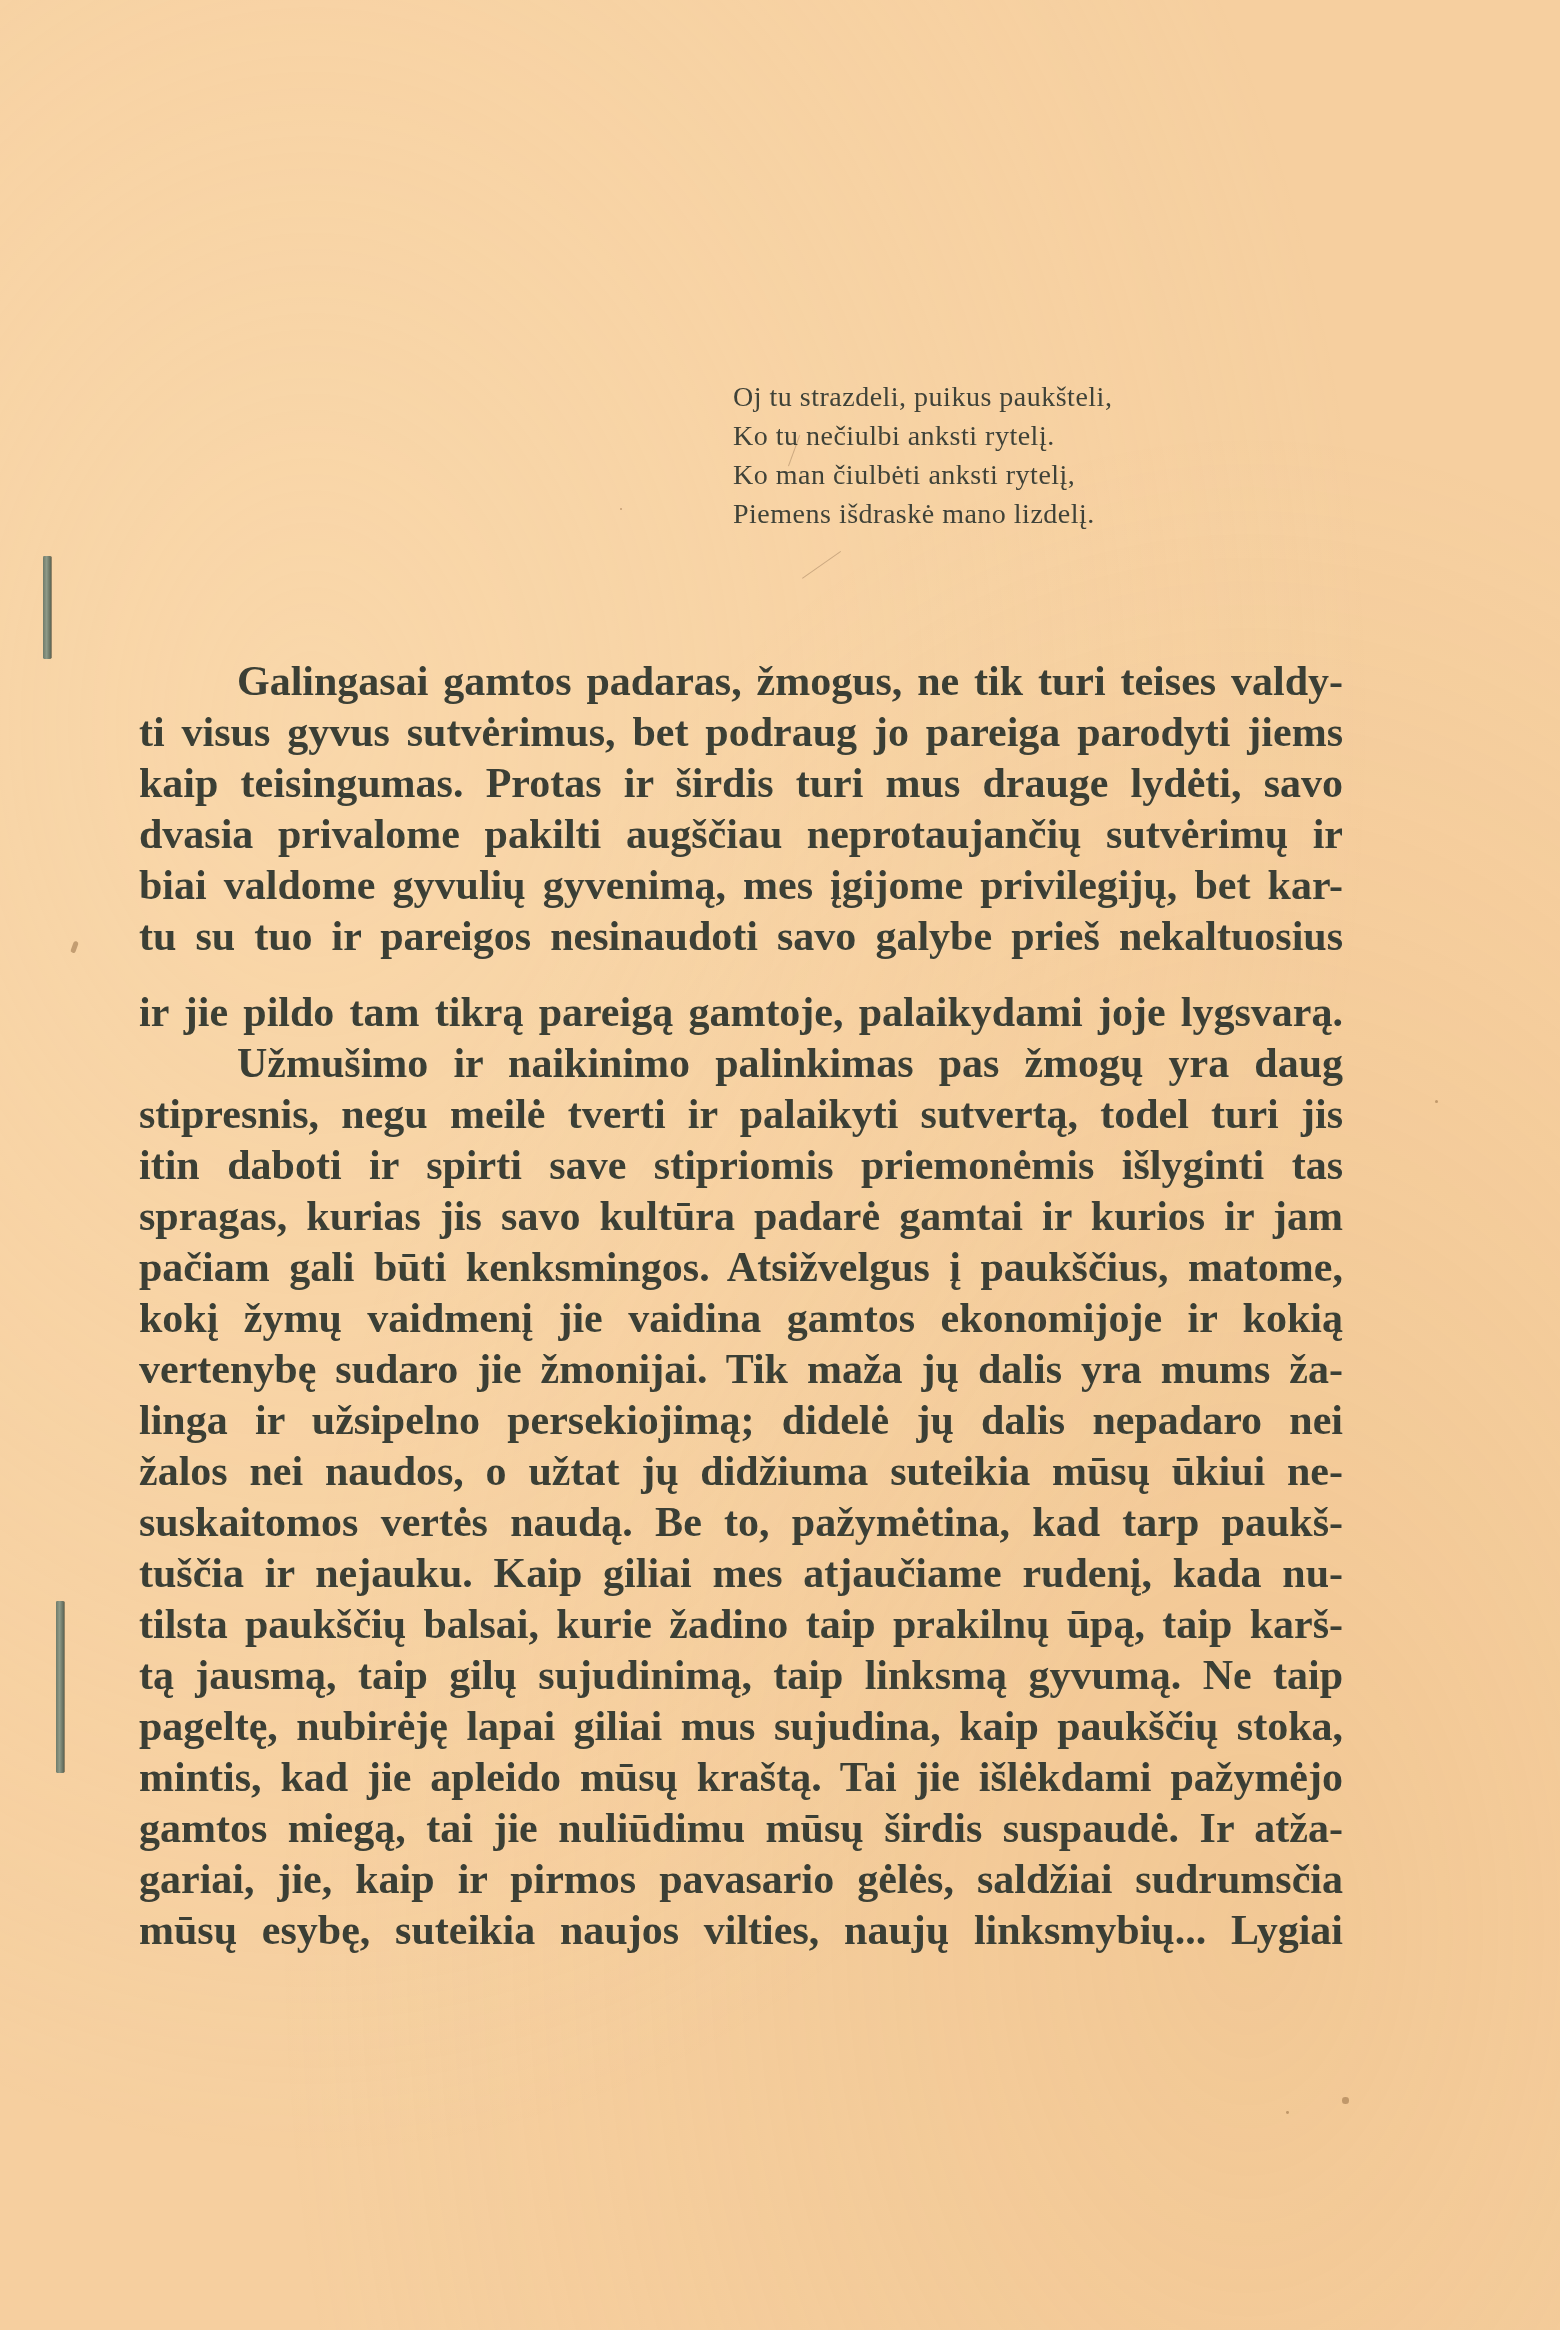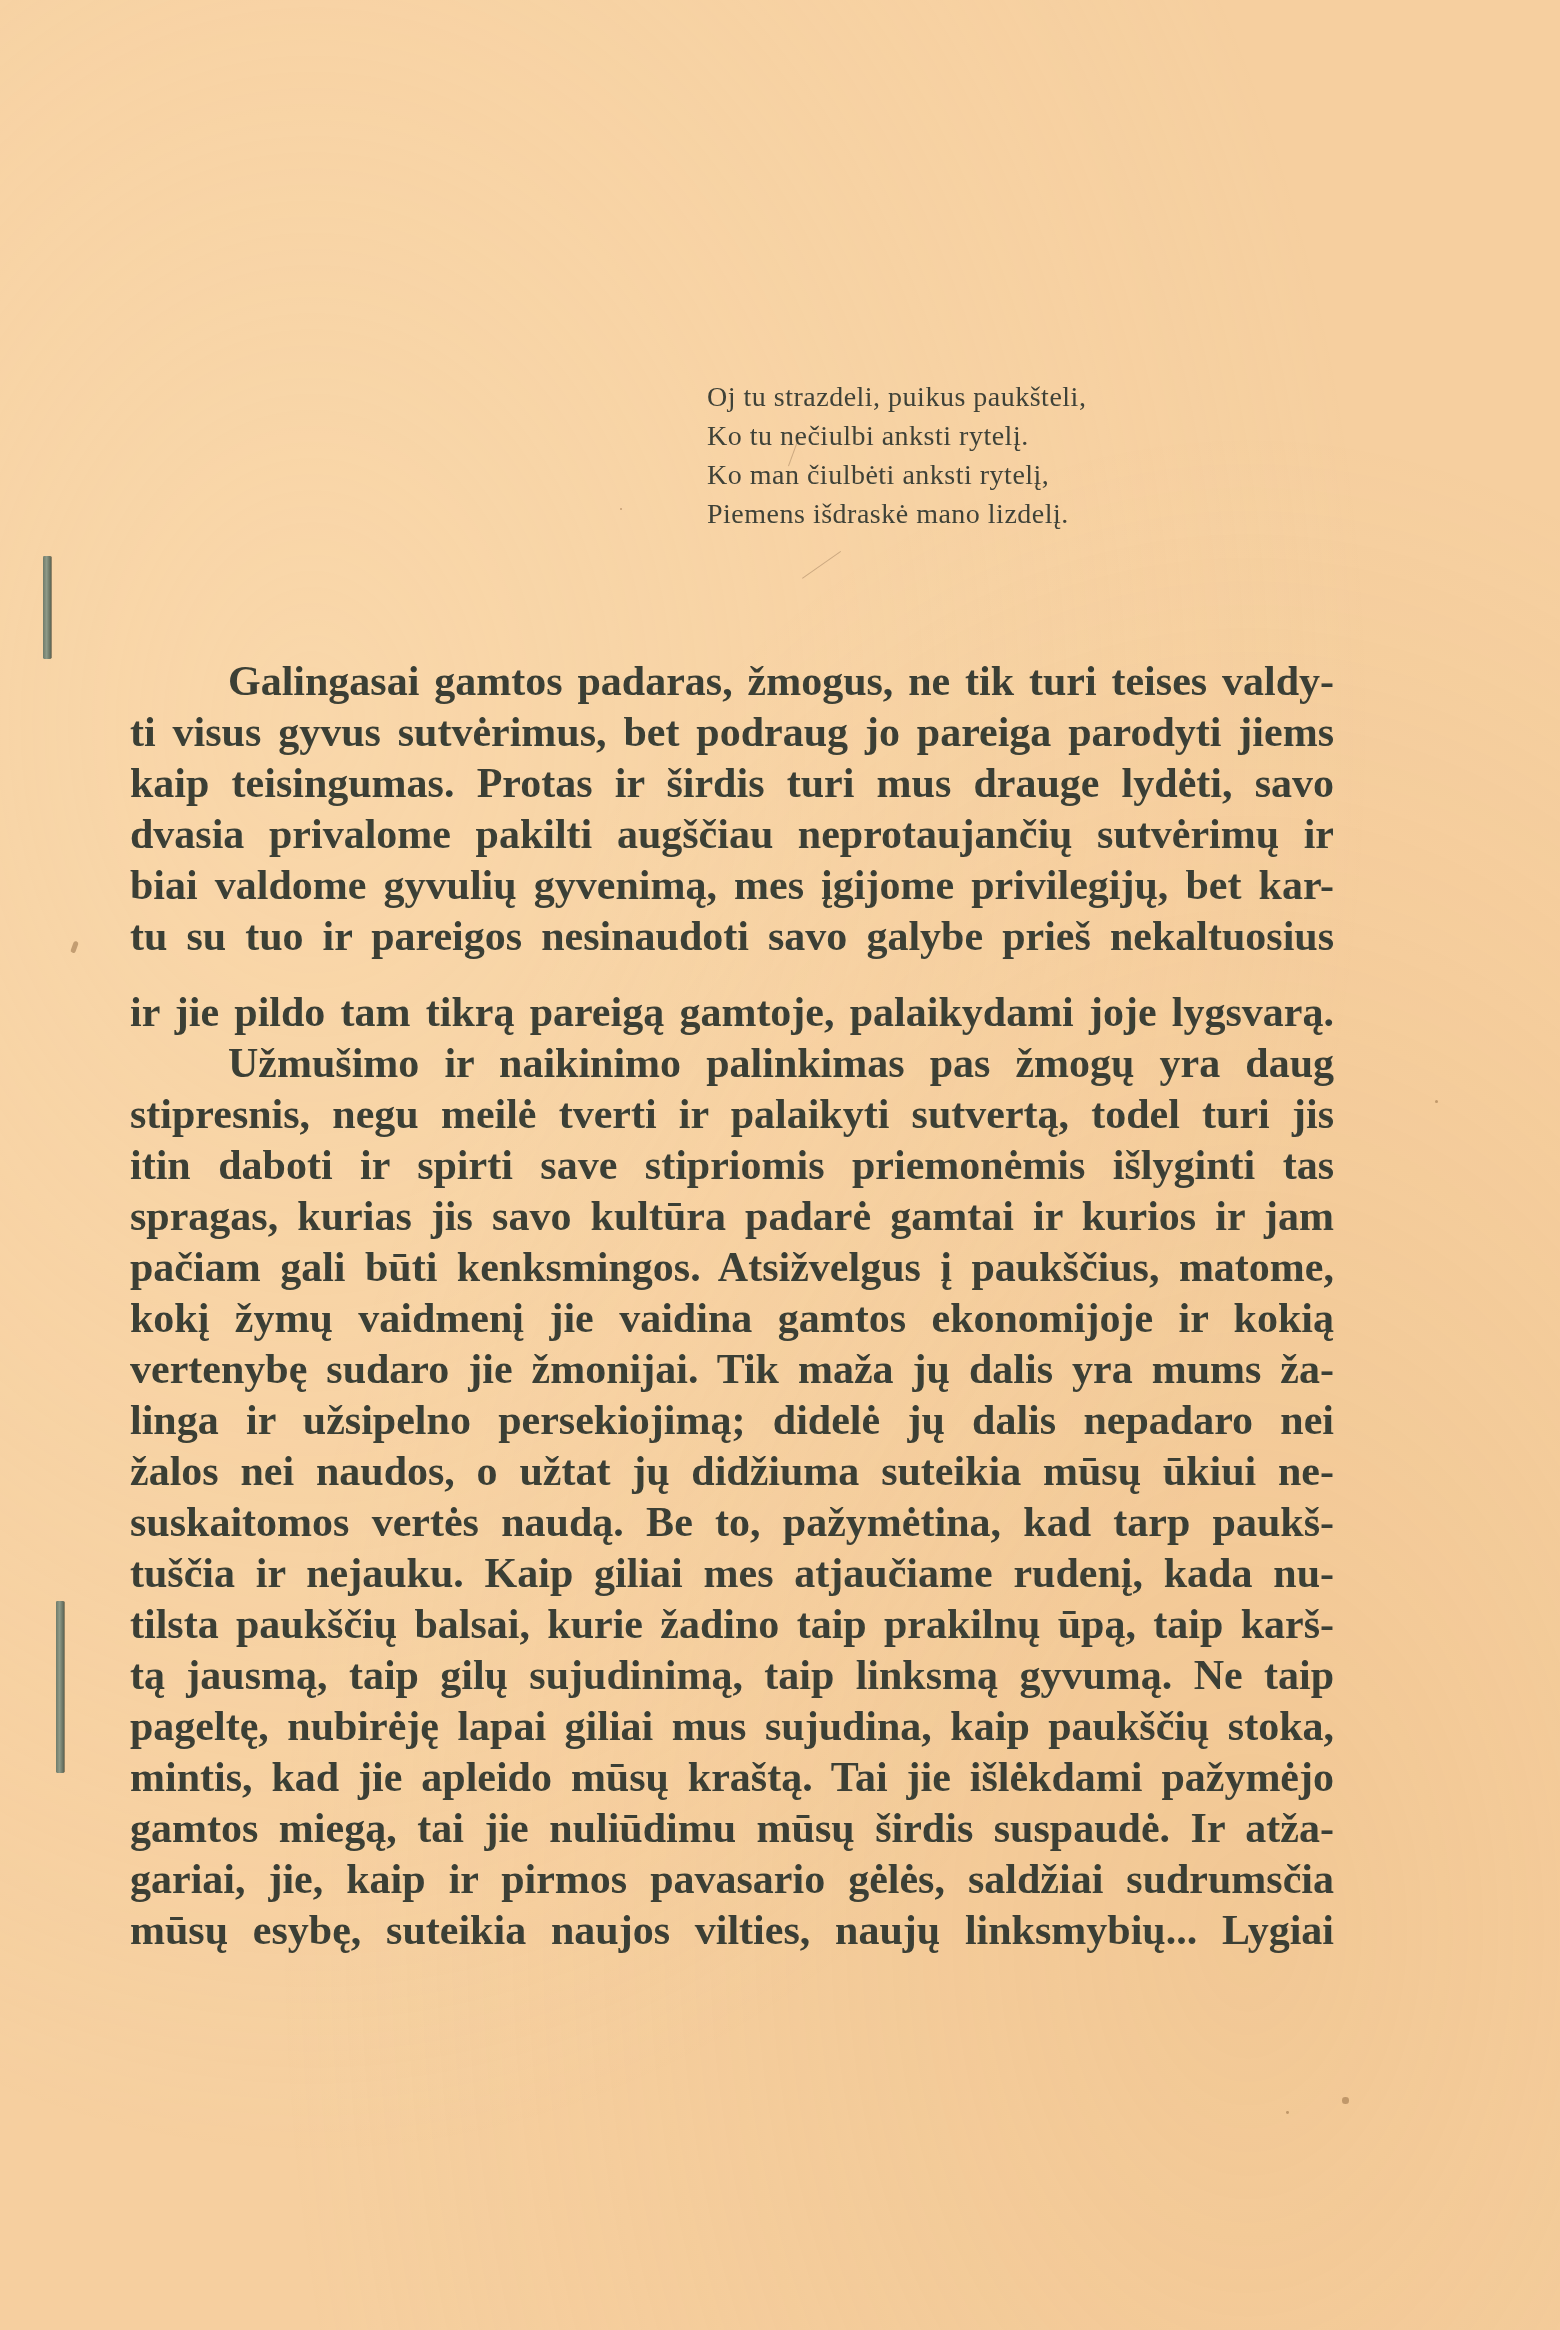--- a/index.html
+++ b/index.html
@@ -7,28 +7,28 @@
     width: 1561px; height: 2412px; position: relative; overflow: hidden;
     background: #f6cf9f;
     background-image:
       radial-gradient(ellipse at 20% 30%, rgba(255,230,190,0.35), rgba(0,0,0,0) 60%),
       radial-gradient(ellipse at 80% 80%, rgba(230,180,120,0.25), rgba(0,0,0,0) 55%);
     font-family: "Liberation Serif", "DejaVu Serif", serif;
     color: #3d4036;
   }
   .page { position: absolute; inset: 0; }
   .epigraph {
-    position: absolute; left: 707px; top: 377px;
+    position: absolute; left: 733px; top: 377px;
     font-family: "Liberation Serif", serif;
     font-size: 28px; line-height: 39px; letter-spacing: 0.5px;
     color: #3f4238;
   }
   .epigraph-line { white-space: nowrap; }
   .body-text {
-    position: absolute; left: 130px; top: 656px; width: 1204px;
+    position: absolute; left: 139px; top: 656px; width: 1204px;
     font-size: 42px; line-height: 51px;
     color: #3b3f35; font-weight: bold;
   }
   .line {
     display: block; white-space: nowrap;
     text-align: justify; text-align-last: justify;
     height: 51px; overflow: visible;
   }
   .line.indent { padding-left: 98px; }
   .line.last { text-align-last: justify; margin-top: 25px; }

